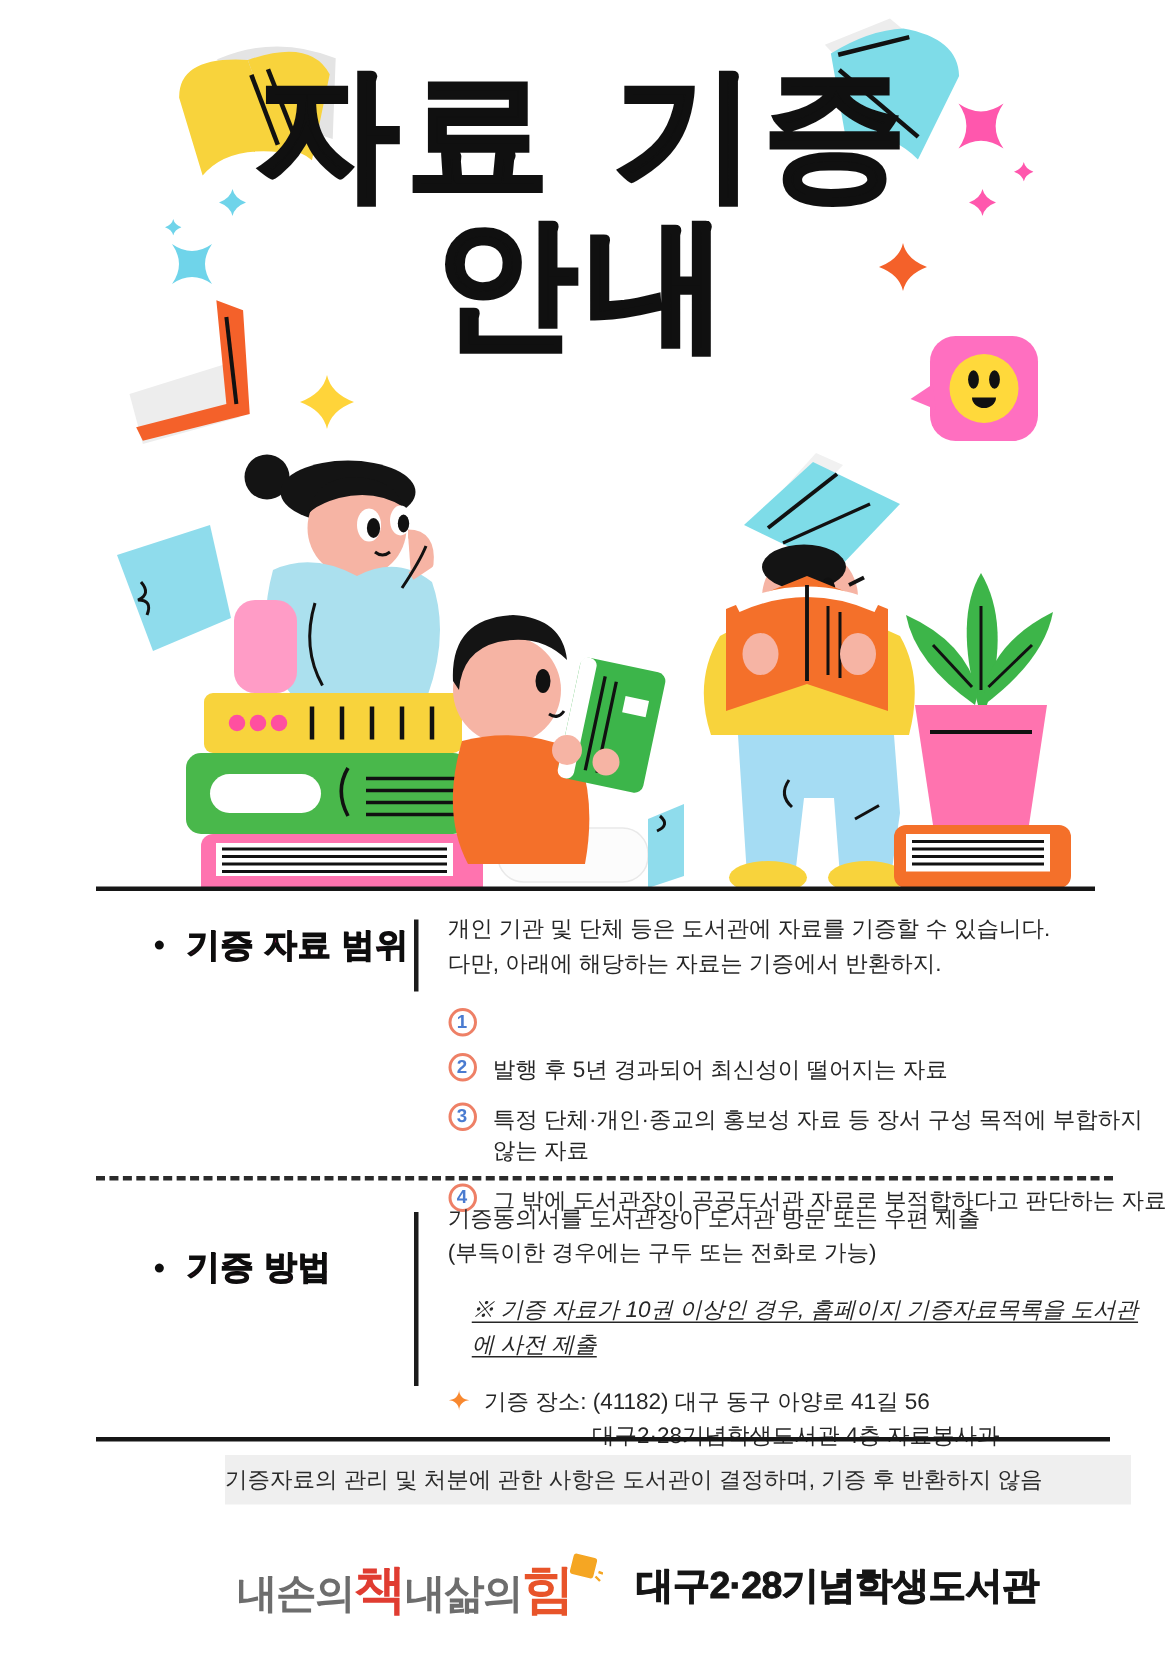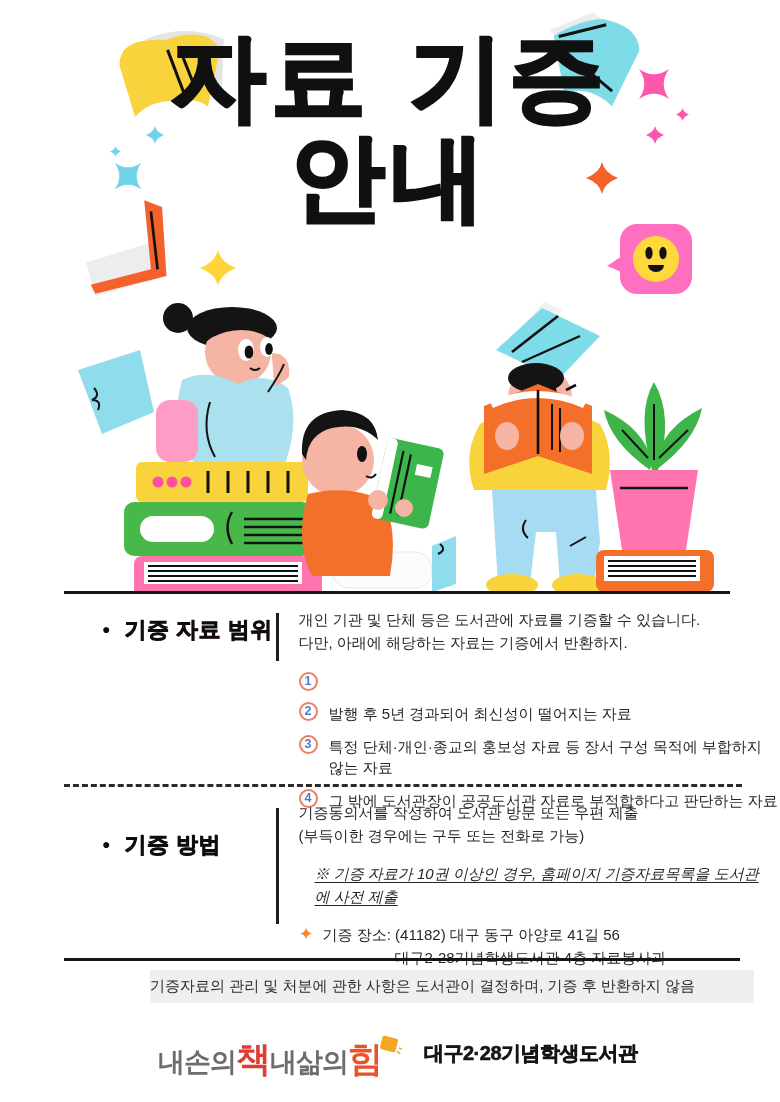--- a/index.html
+++ b/index.html
@@ -4,21 +4,21 @@
 <style>
   html,body { margin:0; padding:0; background:#fff; }
   .poster {
     position:relative; width:780px; height:1102px; background:#ffffff;
     overflow:hidden; font-family:"Liberation Sans", sans-serif; color:#242424;
     margin:0 auto;
   }
   .deco { position:absolute; }
 
   
-  .title-block { position:absolute; top:28px; left:0; width:100%; text-align:center; z-index:2; }
+  .title-block { position:absolute; top:40px; left:0; width:100%; text-align:center; z-index:2; }
   .title-line {
     font-family:"DejaVu Sans", sans-serif;
     font-weight:900; font-size:95px; line-height:1.05; color:#101010;
     letter-spacing:5px; -webkit-text-stroke:3px #101010;
   }
 
   
   .illustration { position:absolute; left:60px; top:292px; width:660px; height:300px; }
 
   
@@ -69,21 +69,21 @@
     box-sizing:border-box; font-size:15px; color:#2a2a2a;
   }
 
   
   .footer-logos { position:absolute; top:1026px; left:0; width:100%; height:70px; }
   .logo1 { position:absolute; left:158px; top:10px; font-weight:bold; color:#6d6d6d;
            font-size:27px; letter-spacing:-1px; white-space:nowrap; display:flex; align-items:baseline; }
   .logo1 .accent-red    { color:#e03c31; font-size:35px; font-weight:900; }
   .logo1 .accent-orange { color:#e8542a; font-size:35px; font-weight:900; }
   .logo1 .logo-book { position:relative; top:-14px; left:-4px; }
-  .logo2 { position:absolute; left:424px; top:14px; font-weight:900; font-size:20px;
+  .logo2 { position:absolute; left:424px; top:14px; font-weight:900; font-size:25px;
            color:#151515; letter-spacing:-0.5px; -webkit-text-stroke:0.6px #151515; }
 </style>
 </head>
 <body>
 
 <div class="poster">
 
   <svg class="deco" style="left:110px;top:24px;" width="128" height="104" viewBox="0 0 100 82">
     <g transform="rotate(-6 50 40)">
       <path d="M30,10 Q62,0 92,16 L86,58 Q60,46 36,56 Z" fill="#e4e4e4"></path>
@@ -277,21 +277,21 @@
 
   <div class="dashed-rule"></div>
 
   <section class="section" id="sec2">
     <div class="sec-head">
       <span class="bullet">●</span>
       <span class="sec-title">기증 방법</span>
     </div>
     <div class="vline"></div>
     <div class="sec-body">
-      <p class="method-line">기증동의서를 작성하여 도서관 방문 또는 우편 제출</p>
+      <p class="method-line">기증동의서를 도서관장이 도서관 방문 또는 우편 제출</p>
       <p class="method-line">(부득이한 경우에는 구두 또는 전화로 가능)</p>
       <p class="method-note">※ 기증 자료가 10권 이상인 경우, 홈페이지 기증자료목록을 도서관에 사전 제출</p>
       <div class="star-row">
         <span class="star orange">✦</span>
         <span class="star-text">
           <span>기증 장소: (41182) 대구 동구 아양로 41길 56</span>
           <span class="place-line2">대구2·28기념학생도서관 4층 자료봉사과</span>
         </span>
       </div>
       <div class="star-row contact-row">

